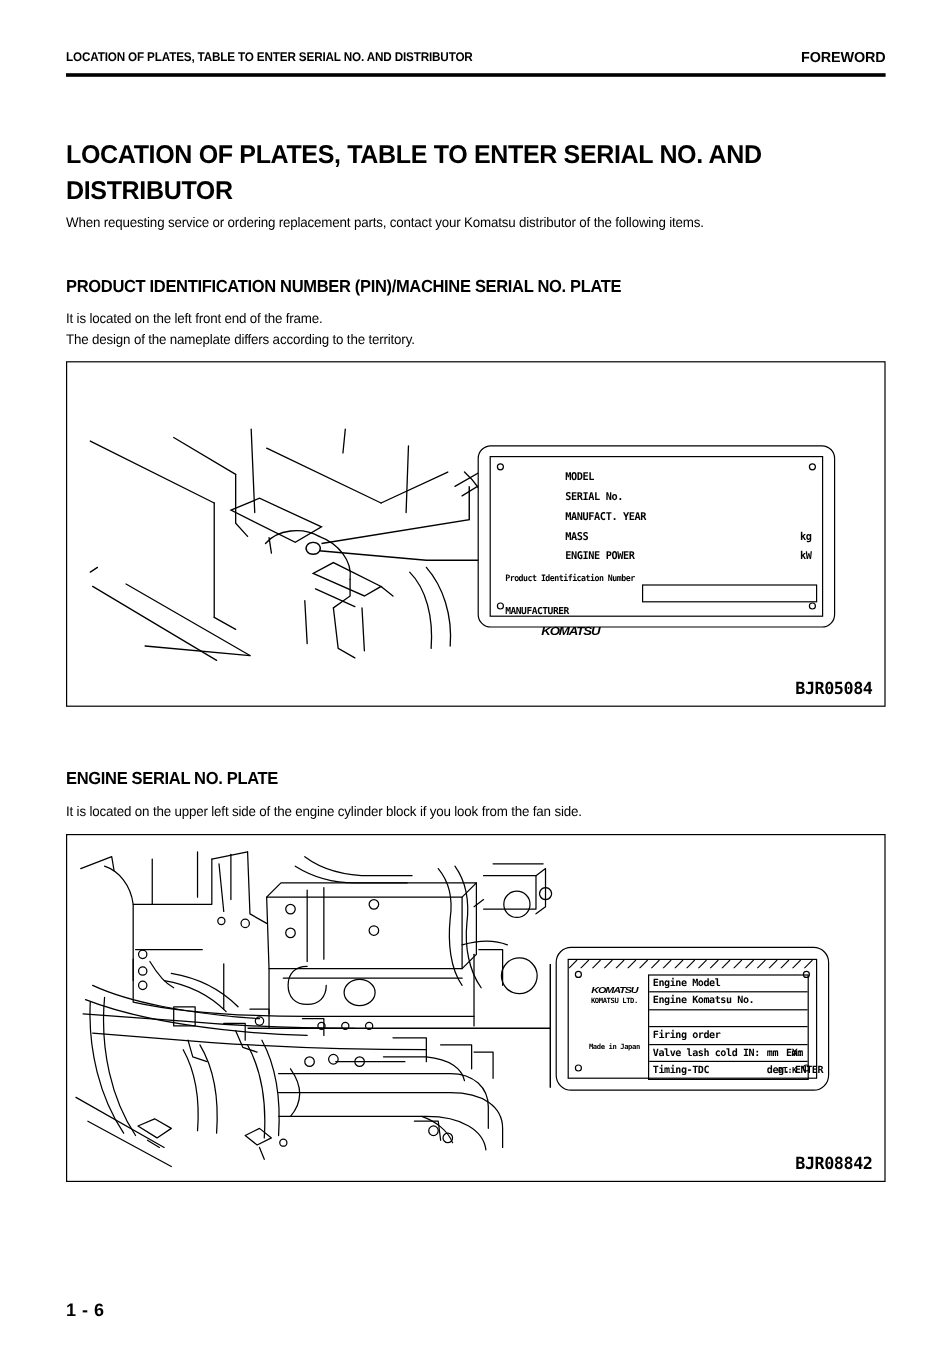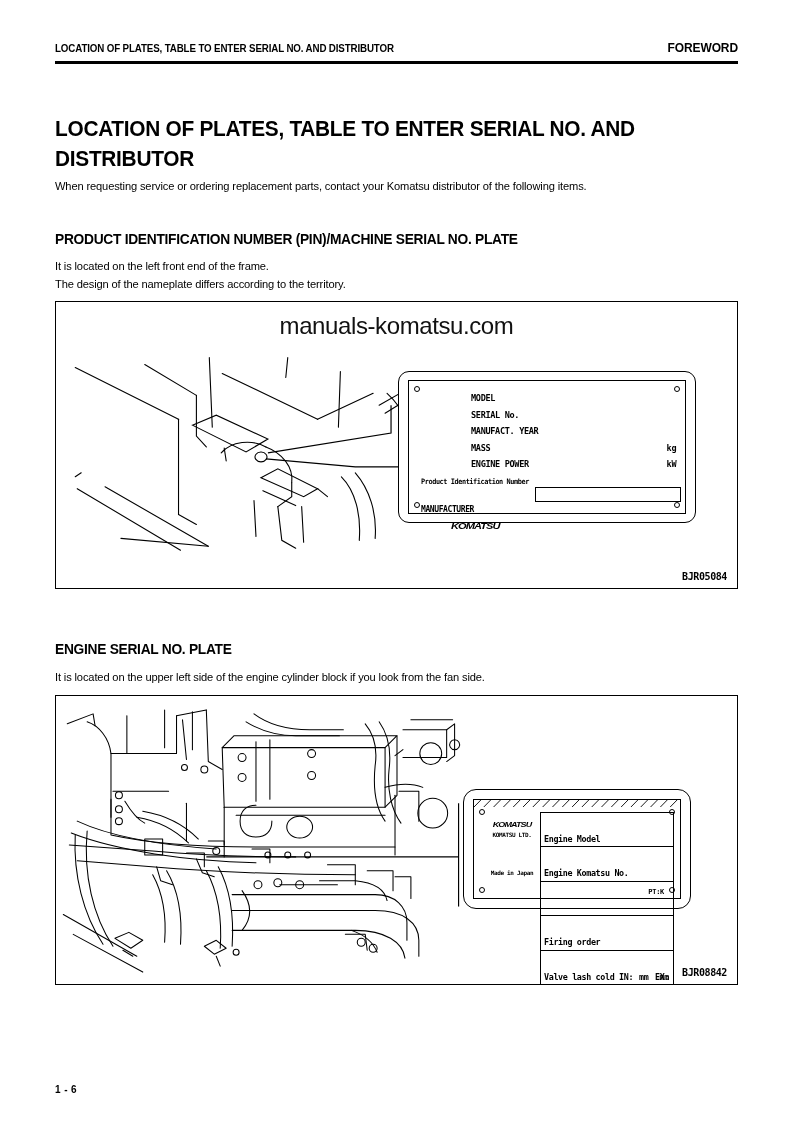--- a/index.html
+++ b/index.html
@@ -137,21 +137,21 @@
   #figure-engine {
     left: 55px;
     top: 695px;
     width: 683px;
     height: 290px;
   }
   .fig-code {
     position: absolute;
     right: 10px;
     bottom: 6px;
-    font-size: 10px;
+    font-size: 14px;
     font-family: "DejaVu Sans Mono", monospace;
     font-weight: bold;
     letter-spacing: -0.4px;
     white-space: nowrap;
   }
   .watermark {
     position: absolute;
     left: 0;
     top: 10px;
     width: 100%;
@@ -363,21 +363,20 @@
     height: 14.4px;
     border-bottom: 1.1px solid #000;
     box-sizing: border-box;
     font-family: "DejaVu Sans Mono", monospace;
     font-size: 8.4px;
     font-weight: bold;
     letter-spacing: -0.35px;
     white-space: nowrap;
     padding-left: 3px;
     line-height: 13px;
-    margin-top: 20px;
   }
   .ep-row:last-child { border-bottom: none; }
   .ep-row .r-mid {
     position: absolute;
     left: 98px;
     top: 0;
   }
   .ep-row .r-right {
     position: absolute;
     right: 4px;
@@ -419,21 +418,21 @@
     transform: scaleX(0.96);
     transform-origin: left top;
     white-space: nowrap;
   }
 
   
   .page-footer {
     position: absolute;
     left: 55px;
     top: 1084px;
-    font-size: 10px;
+    font-size: 15px;
     font-weight: bold;
     letter-spacing: 0.4px;
   }
 </style>
 </head>
 <body>
 
 <div class="page">
 
   <div class="page-header">
@@ -444,21 +443,20 @@
 
   <h1 class="doc-title">LOCATION OF PLATES, TABLE TO ENTER SERIAL NO. AND DISTRIBUTOR</h1>
   <p class="intro-para">When requesting service or ordering replacement parts, contact your Komatsu distributor of the following items.</p>
 
   <h2 class="sec1-heading">PRODUCT IDENTIFICATION NUMBER (PIN)/MACHINE SERIAL NO. PLATE</h2>
   <div class="sec1-line1">It is located on the left front end of the frame.</div>
   <div class="sec1-line2">The design of the nameplate differs according to the territory.</div>
 
   <div class="figure" id="figure-pin">
 
-    <div class="watermark">manuals-komatsu.com</div>
 
     <svg class="fig-svg" viewBox="0 0 683 288">
       <g fill="none" stroke="#000" stroke-width="1.1" stroke-linecap="round">
         <path d="M18 66 L122 118"></path>
         <path d="M88 63 L140 94"></path>
         <path d="M153 56 L156 126"></path>
         <path d="M166 72 L262 118"></path>
         <path d="M232 56 L230 76"></path>
         <path d="M285 70 L283 126"></path>
         <path d="M122 118 L122 214"></path>

